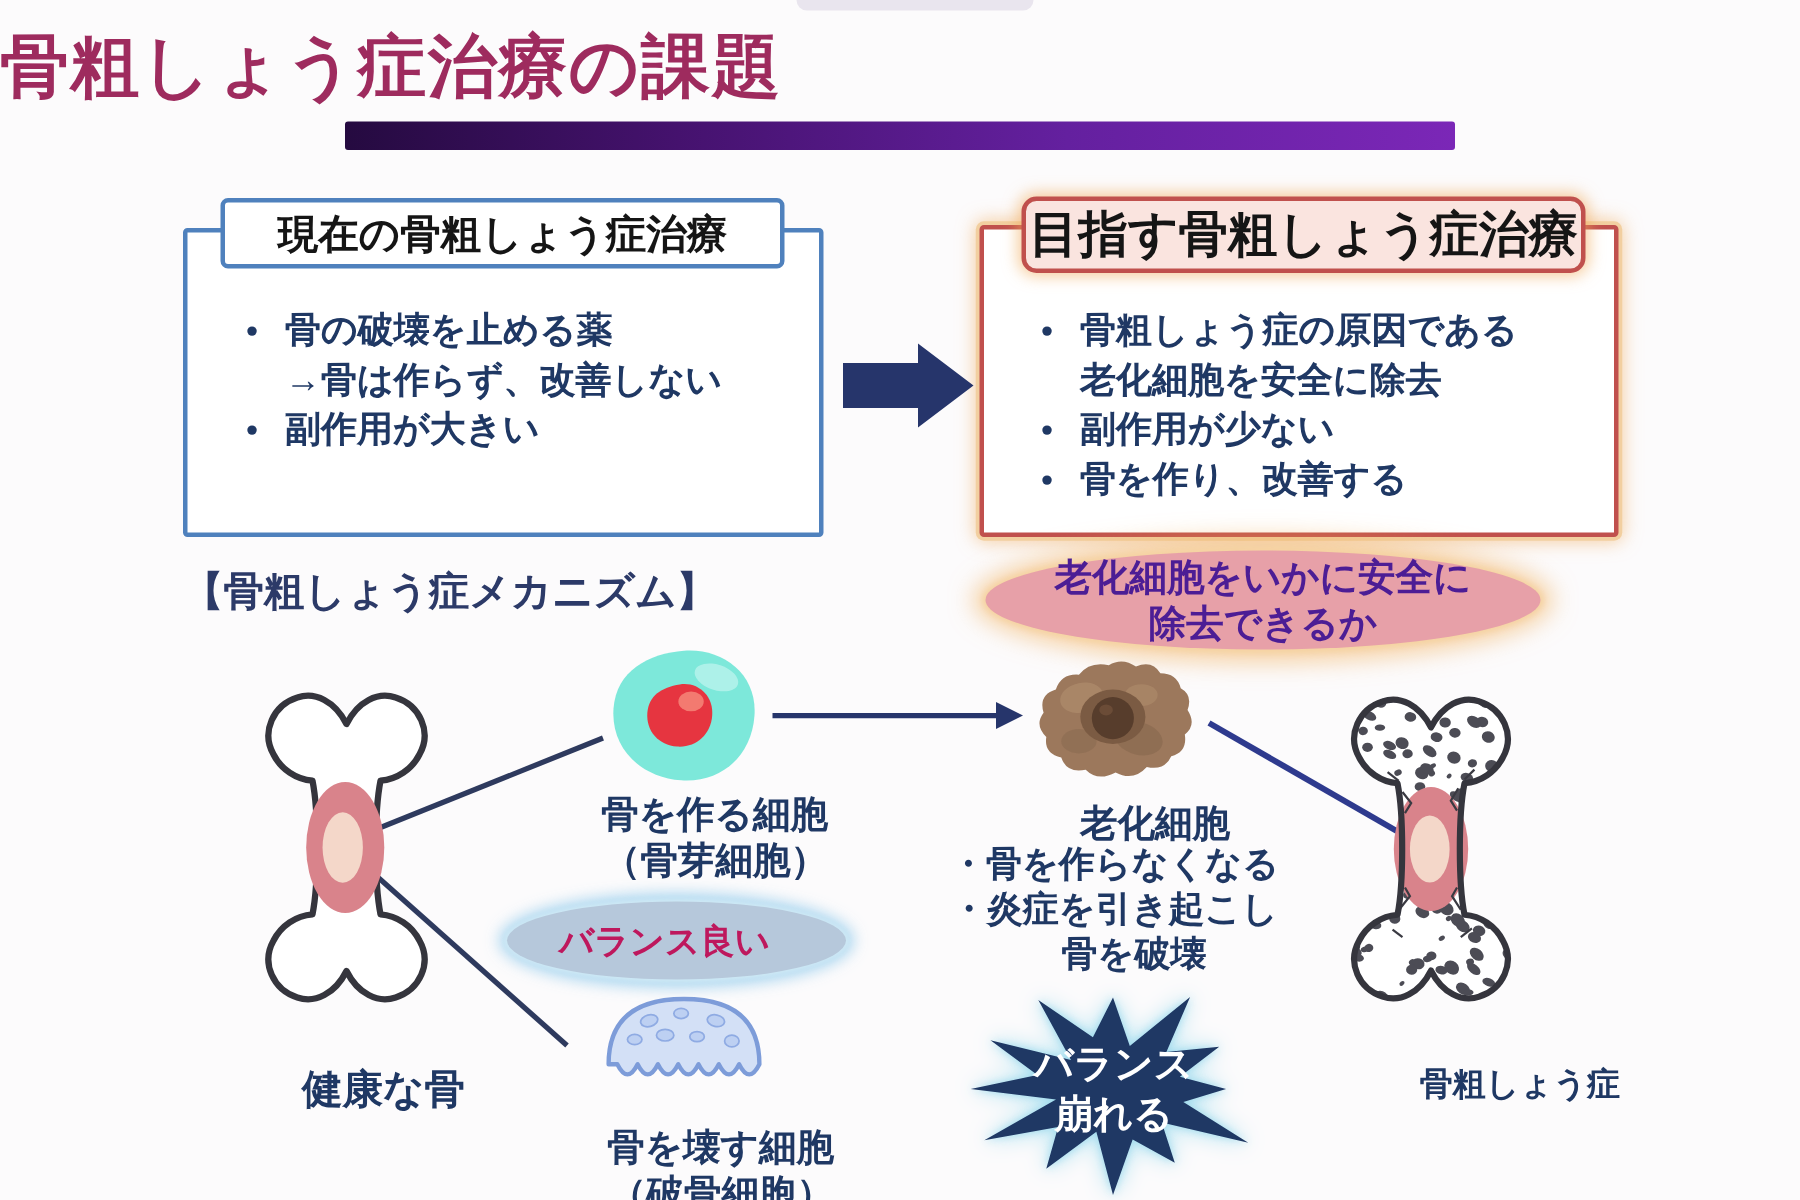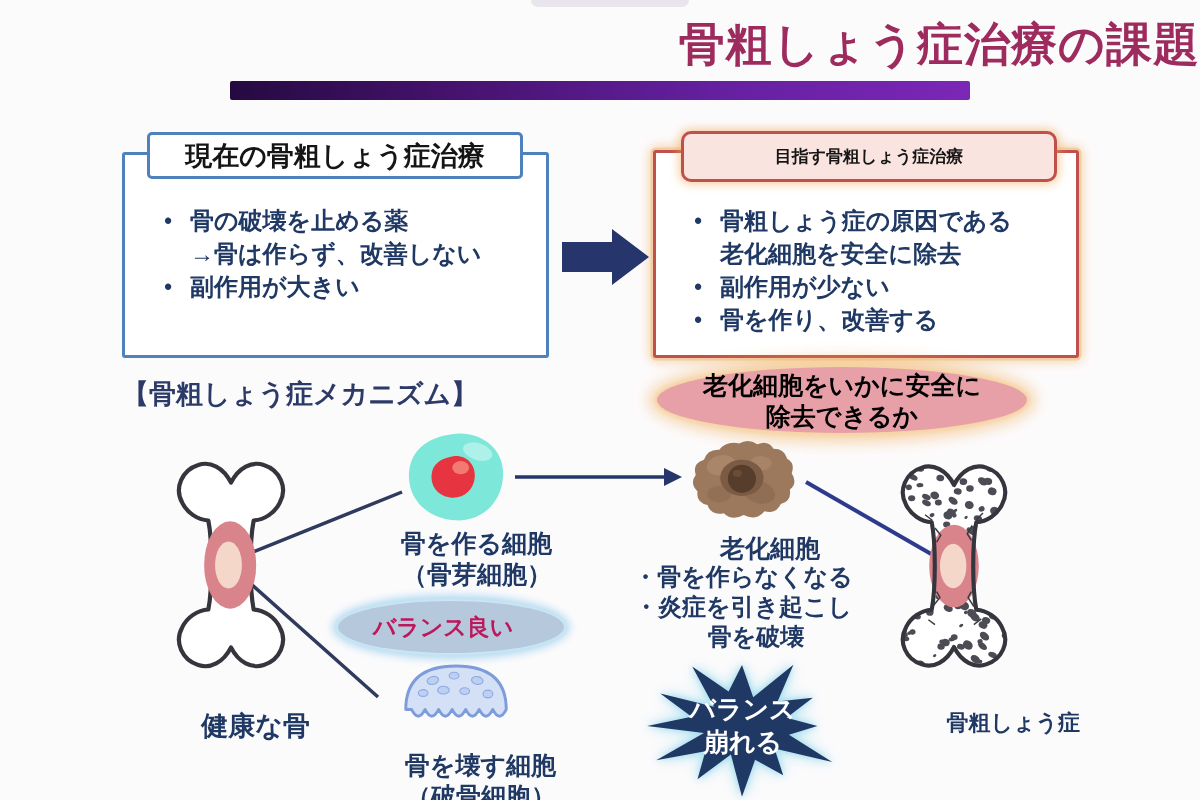--- a/index.html
+++ b/index.html
@@ -7,52 +7,52 @@
   #slide{
     position:relative;width:1200px;height:800px;overflow:hidden;
     background:#fcfbfc;
     font-family:"Liberation Sans","DejaVu Sans",sans-serif;
   }
   .abs{position:absolute;}
   .ctr{display:flex;align-items:center;justify-content:center;}
 
   
   #top-tab{left:531px;top:0;width:158px;height:7px;background:#e9e5ee;border-radius:0 0 8px 8px;}
-  #title{left:0;top:14px;width:1200px;text-align:right;font-size:46px;font-weight:800;
+  #title{left:0;top:14px;width:1200px;text-align:left;font-size:46px;font-weight:800;
          color:#9e2b5e;letter-spacing:1px;}
   #title-bar{left:230px;top:81px;width:740px;height:19px;border-radius:2px;
              background:linear-gradient(90deg,#250a40 0%,#45126e 30%,#64209f 65%,#7b27b7 100%);}
 
   
   .panel{background:#fff;border-radius:3px;}
   #current-box{left:122px;top:152px;width:421px;height:200px;border:3px solid #4f81bd;}
   #current-header{left:147px;top:132px;width:370px;height:41px;background:#fff;
     border:3px solid #4f81bd;border-radius:5px;font-size:27px;font-weight:800;color:#151515;z-index:3;}
   #target-box{left:653px;top:150px;width:420px;height:202px;border:3px solid #c0504d;
     box-shadow:0 0 0 2.5px #f2cfa0,0 0 12px 3px rgba(240,170,90,.55);}
   #target-header{left:681px;top:131px;width:370px;height:45px;background:#fae4df;
-    border:3px solid #c0504d;border-radius:10px;font-size:17px;font-weight:800;color:#151515;
+    border:3px solid #c0504d;border-radius:10px;font-size:33px;font-weight:800;color:#151515;
     box-shadow:0 0 10px 2px rgba(240,170,90,.6);z-index:3;}
 
   .bullets{display:flex;flex-direction:column;padding-top:8px;}
   #current-bullets{left:146px;top:196px;width:392px;}
   #target-bullets{left:676px;top:196px;width:396px;}
   .brow{display:flex;}
   .bmark{width:44px;text-align:center;color:#1f3864;font-size:22px;line-height:33px;font-weight:700;flex:0 0 44px;}
   .btxt{color:#1f3864;font-size:24px;line-height:33px;font-weight:700;}
 
   
   #boxes-arrow{left:556px;top:224px;width:100px;height:66px;z-index:2;}
 
   
   #mech-label{left:122px;top:376px;font-size:27px;font-weight:800;color:#2c3a68;}
   #highlight-ellipse{left:657px;top:367px;width:370px;height:66px;border-radius:50%;
     background:#e7a0a8;box-shadow:0 0 4px 2px #f5d3a2,0 0 16px 8px rgba(240,170,80,.55);z-index:2;}
   #highlight-text{left:657px;top:370px;width:370px;text-align:center;font-size:25px;font-weight:800;
-    color:#000000;line-height:31px;z-index:3;}
+    color:#4c1d95;line-height:31px;z-index:3;}
 
   #connectors{left:0;top:0;width:1200px;height:800px;z-index:1;}
   .shape{z-index:2;}
 
   #balance-good{left:338px;top:601px;width:226px;height:52px;border-radius:50%;
     background:#b6c8db;box-shadow:0 0 3px 2px #cfe9f5,0 0 10px 5px rgba(140,200,235,.8);z-index:2;}
   #balance-good-text{left:330px;top:601px;width:226px;height:52px;font-size:23px;font-weight:800;
     color:#be185d;z-index:3;}
 
   #burst{left:640px;top:652px;width:205px;height:148px;z-index:3;

